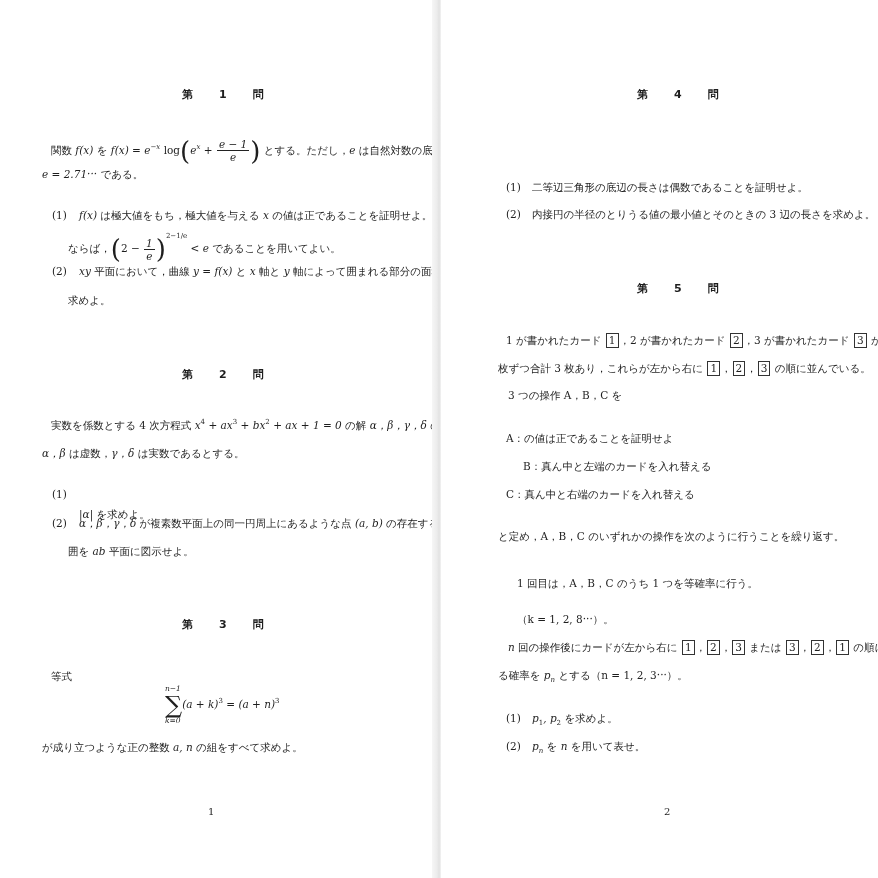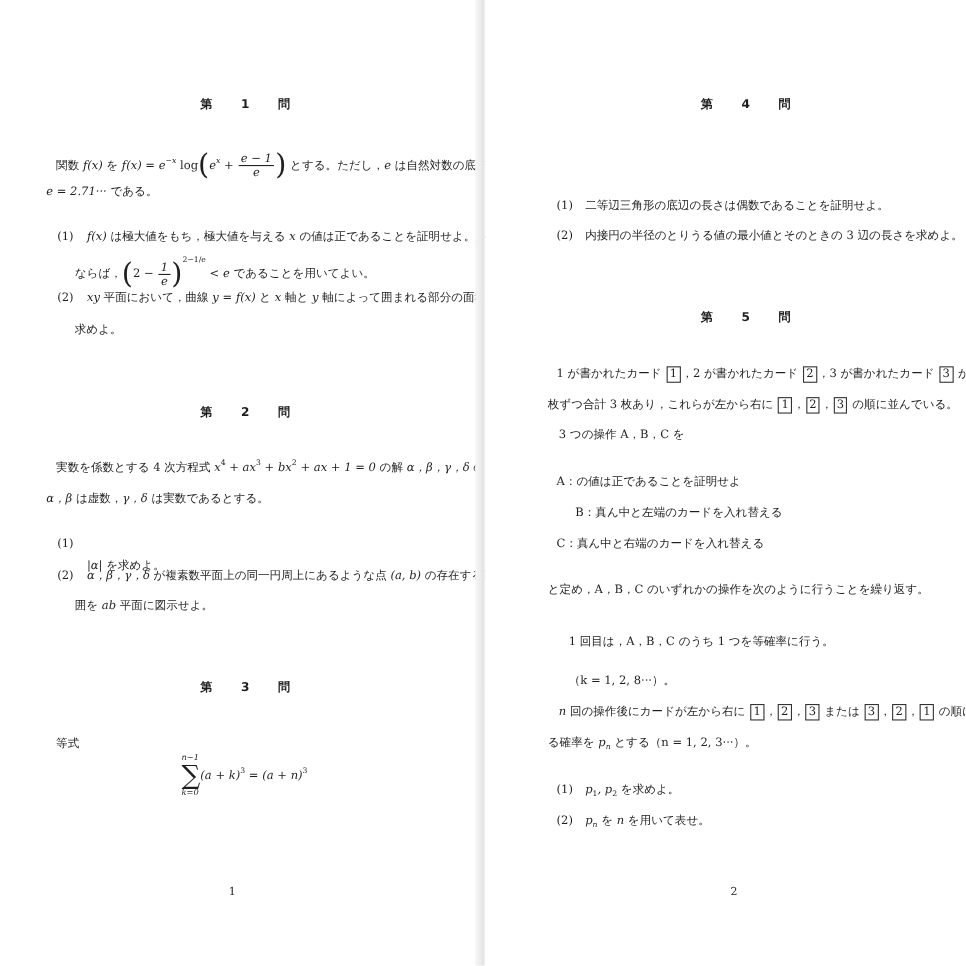--- a/index.html
+++ b/index.html
@@ -90,20 +90,23 @@
   <div class="t heading" style="left:182px;top:618px;text-decoration:underline;">
     <span class="hd1">第</span><span class="hd2">3</span><span>問</span>
   </div>
 
   <div class="t" style="left:51px;top:669px;">等式</div>
 
   <div class="t" style="left:165px;top:684px;">
     <span class="sum"><span class="lim">n−1</span><span class="sym">∑</span><span class="lim">k=0</span></span><span class="m">(a + k)</span><sup>3</sup><span> = </span><span class="m">(a + n)</span><sup>3</sup>
   </div>
 
+  <div class="t" style="left:42px;top:740px;">
+    <span>が成り立つような正の整数 </span><span class="m">a, n</span><span> の組をすべて求めよ。</span>
+  </div>
 
   <div class="t pnum" style="left:208px;top:805px;">1</div>
 </div>
 
 <div class="gutter"></div>
 
 <div class="page" id="page-right">
 
   <div class="t heading" style="left:196px;top:88px;">
     <span class="hd1">第</span><span class="hd2">4</span><span>問</span>

